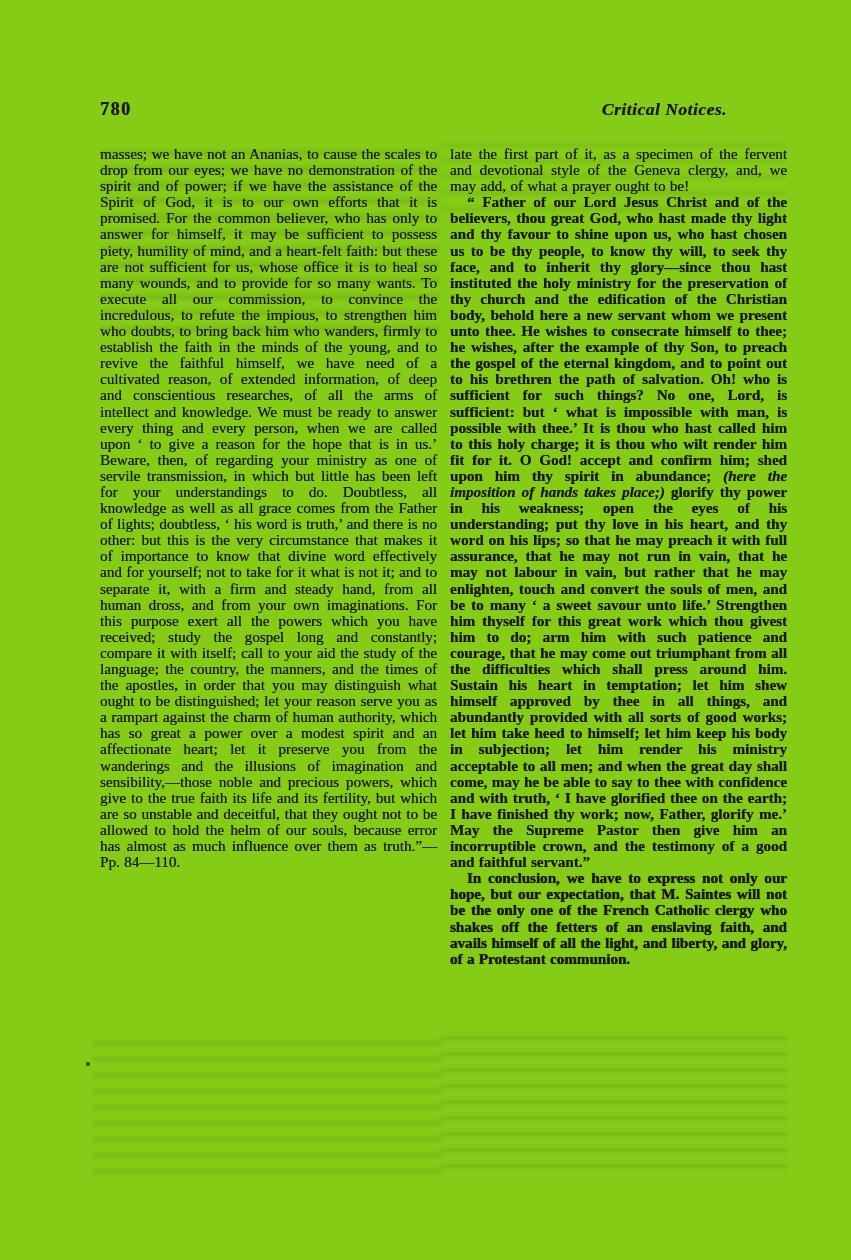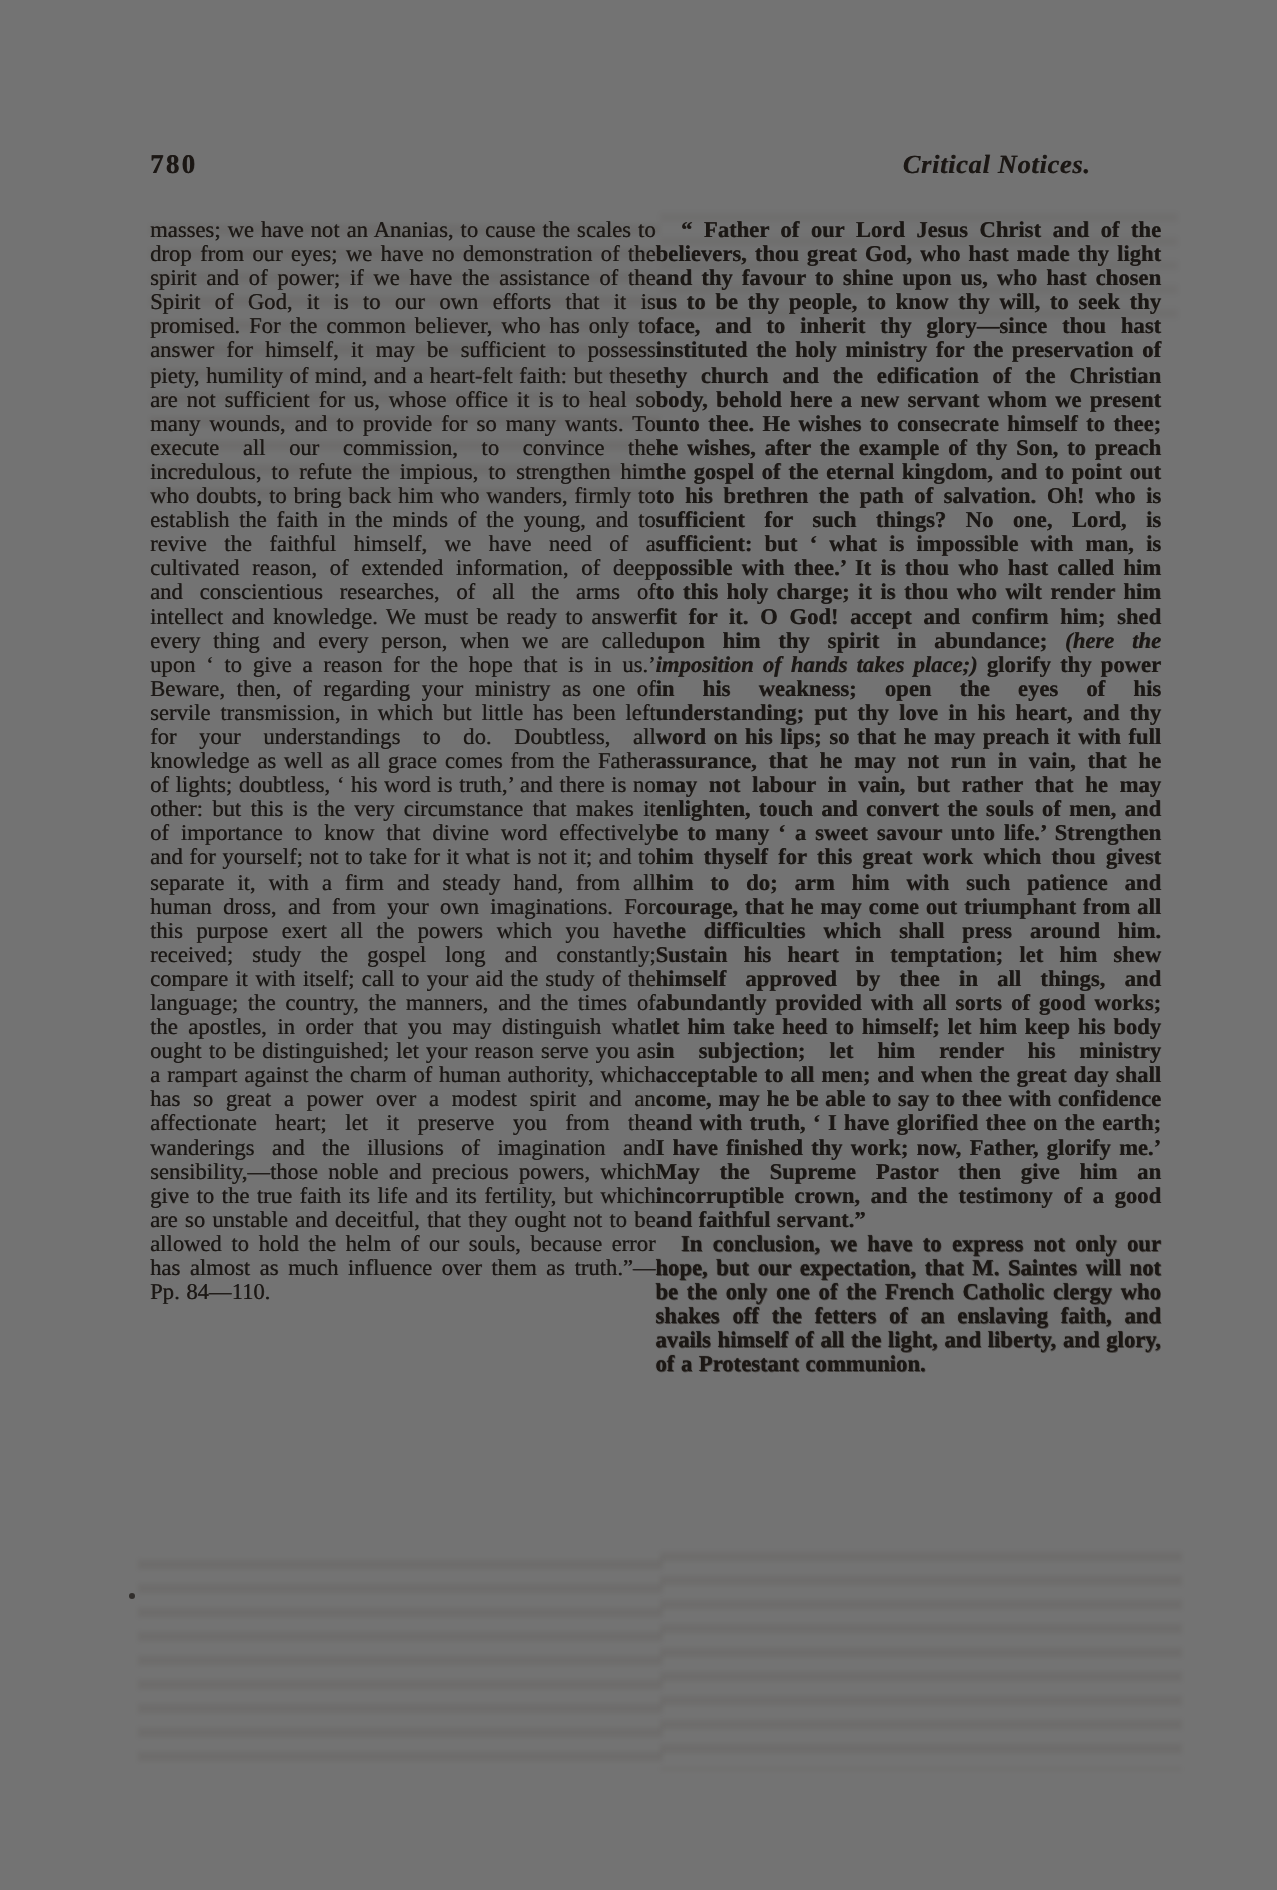--- a/index.html
+++ b/index.html
@@ -5,21 +5,21 @@
   html, body {
     margin: 0;
     padding: 0;
     background: #e9e9e7;
   }
   .sheet {
     position: relative;
     width: 851px;
     height: 1260px;
     margin: 0 auto;
-    background: #737373;
+    background: #84cc16;
     overflow: hidden;
     font-family: "Liberation Serif", "DejaVu Serif", serif;
     color: #1b1714;
   }
   
   .header-row {
     position: absolute;
     left: 100px;
     top: 99px;
     width: 687px;
@@ -46,20 +46,21 @@
     letter-spacing: 0.5px;
     text-shadow: 0.4px 0 0 rgba(27,23,20,0.7);
   }
   
   .text-block {
     position: absolute;
     left: 100px;
     top: 146px;
     width: 687px;
     display: flex;
+    gap: 13px;
   }
   .col {
     width: 337px;
     text-align: justify;
     font-size: 15.1px;
     line-height: 16.1px;
     word-spacing: 0.6px;
   }
   .para {
     margin: 0;
@@ -107,20 +108,21 @@
   <div class="header-row">
     <span class="page-number">780</span>
     <span class="running-head">Critical Notices.</span>
   </div>
 
   <div class="text-block">
     <div class="col">
         <p class="para"><span>masses; we have not an Ananias, to cause the scales to drop from our eyes; we have no demonstration of the spirit and of power; if we have the assistance of the Spirit of God, it is to our own efforts that it is promised. For the common believer, who has only to answer for himself, it may be sufficient to possess piety, humility of mind, and a heart-felt faith: but these are not sufficient for us, whose office it is to heal so many wounds, and to provide for so many wants. To execute all our commission, to convince the incredulous, to refute the impious, to strengthen him who doubts, to bring back him who wanders, firmly to establish the faith in the minds of the young, and to revive the faithful himself, we have need of a cultivated reason, of extended information, of deep and conscientious researches, of all the arms of intellect and knowledge. We must be ready to answer every thing and every person, when we are called upon ‘ to give a reason for the hope that is in us.’ Beware, then, of regarding your ministry as one of servile transmission, in which but little has been left for your understandings to do. Doubtless, all knowledge as well as all grace comes from the Father of lights; doubtless, ‘ his word is truth,’ and there is no other: but this is the very circumstance that makes it of importance to know that divine word effectively and for yourself; not to take for it what is not it; and to separate it, with a firm and steady hand, from all human dross, and from your own imaginations. For this purpose exert all the powers which you have received; study the gospel long and constantly; compare it with itself; call to your aid the study of the language; the country, the manners, and the times of the apostles, in order that you may distinguish what ought to be distinguished; let your reason serve you as a rampart against the charm of human authority, which has so great a power over a modest spirit and an affectionate heart; let it preserve you from the wanderings and the illusions of imagination and sensibility,—those noble and precious powers, which give to the true faith its life and its fertility, but which are so unstable and deceitful, that they ought not to be allowed to hold the helm of our souls, because error has almost as much influence over them as truth.”—Pp. 84—110.</span></p>
       </div>
     <div class="col">
+        <p class="para"><span>late the first part of it, as a specimen of the fervent and devotional style of the Geneva clergy, and, we may add, of what a prayer ought to be!</span></p>
         <p class="para indent"><span>“ Father of our Lord Jesus Christ and of the believers, thou great God, who hast made thy light and thy favour to shine upon us, who hast chosen us to be thy people, to know thy will, to seek thy face, and to inherit thy glory—since thou hast instituted the holy ministry for the preservation of thy church and the edification of the Christian body, behold here a new servant whom we present unto thee. He wishes to consecrate himself to thee; he wishes, after the example of thy Son, to preach the gospel of the eternal kingdom, and to point out to his brethren the path of salvation. Oh! who is sufficient for such things? No one, Lord, is sufficient: but ‘ what is impossible with man, is possible with thee.’ It is thou who hast called him to this holy charge; it is thou who wilt render him fit for it. O God! accept and confirm him; shed upon him thy spirit in abundance; </span><span class="it">(here the imposition of hands takes place;)</span><span> glorify thy power in his weakness; open the eyes of his understanding; put thy love in his heart, and thy word on his lips; so that he may preach it with full assurance, that he may not run in vain, that he may not labour in vain, but rather that he may enlighten, touch and convert the souls of men, and be to many ‘ a sweet savour unto life.’ Strengthen him thyself for this great work which thou givest him to do; arm him with such patience and courage, that he may come out triumphant from all the difficulties which shall press around him. Sustain his heart in temptation; let him shew himself approved by thee in all things, and abundantly provided with all sorts of good works; let him take heed to himself; let him keep his body in subjection; let him render his ministry acceptable to all men; and when the great day shall come, may he be able to say to thee with confidence and with truth, ‘ I have glorified thee on the earth; I have finished thy work; now, Father, glorify me.’ May the Supreme Pastor then give him an incorruptible crown, and the testimony of a good and faithful servant.”</span></p>
         <p class="para indent smudge"><span>In conclusion, we have to express not only our hope, but our expectation, that M. Saintes will not be the only one of the French Catholic clergy who shakes off the fetters of an enslaving faith, and avails himself of all the light, and liberty, and glory, of a Protestant communion.</span></p>
       </div>
   </div>
 
   <div class="ghost g1"></div>
   <div class="ghost g2"></div>
   <div class="ghost g3"></div>
   <div class="ghost g4"></div>
   <div class="margin-mark"></div>

